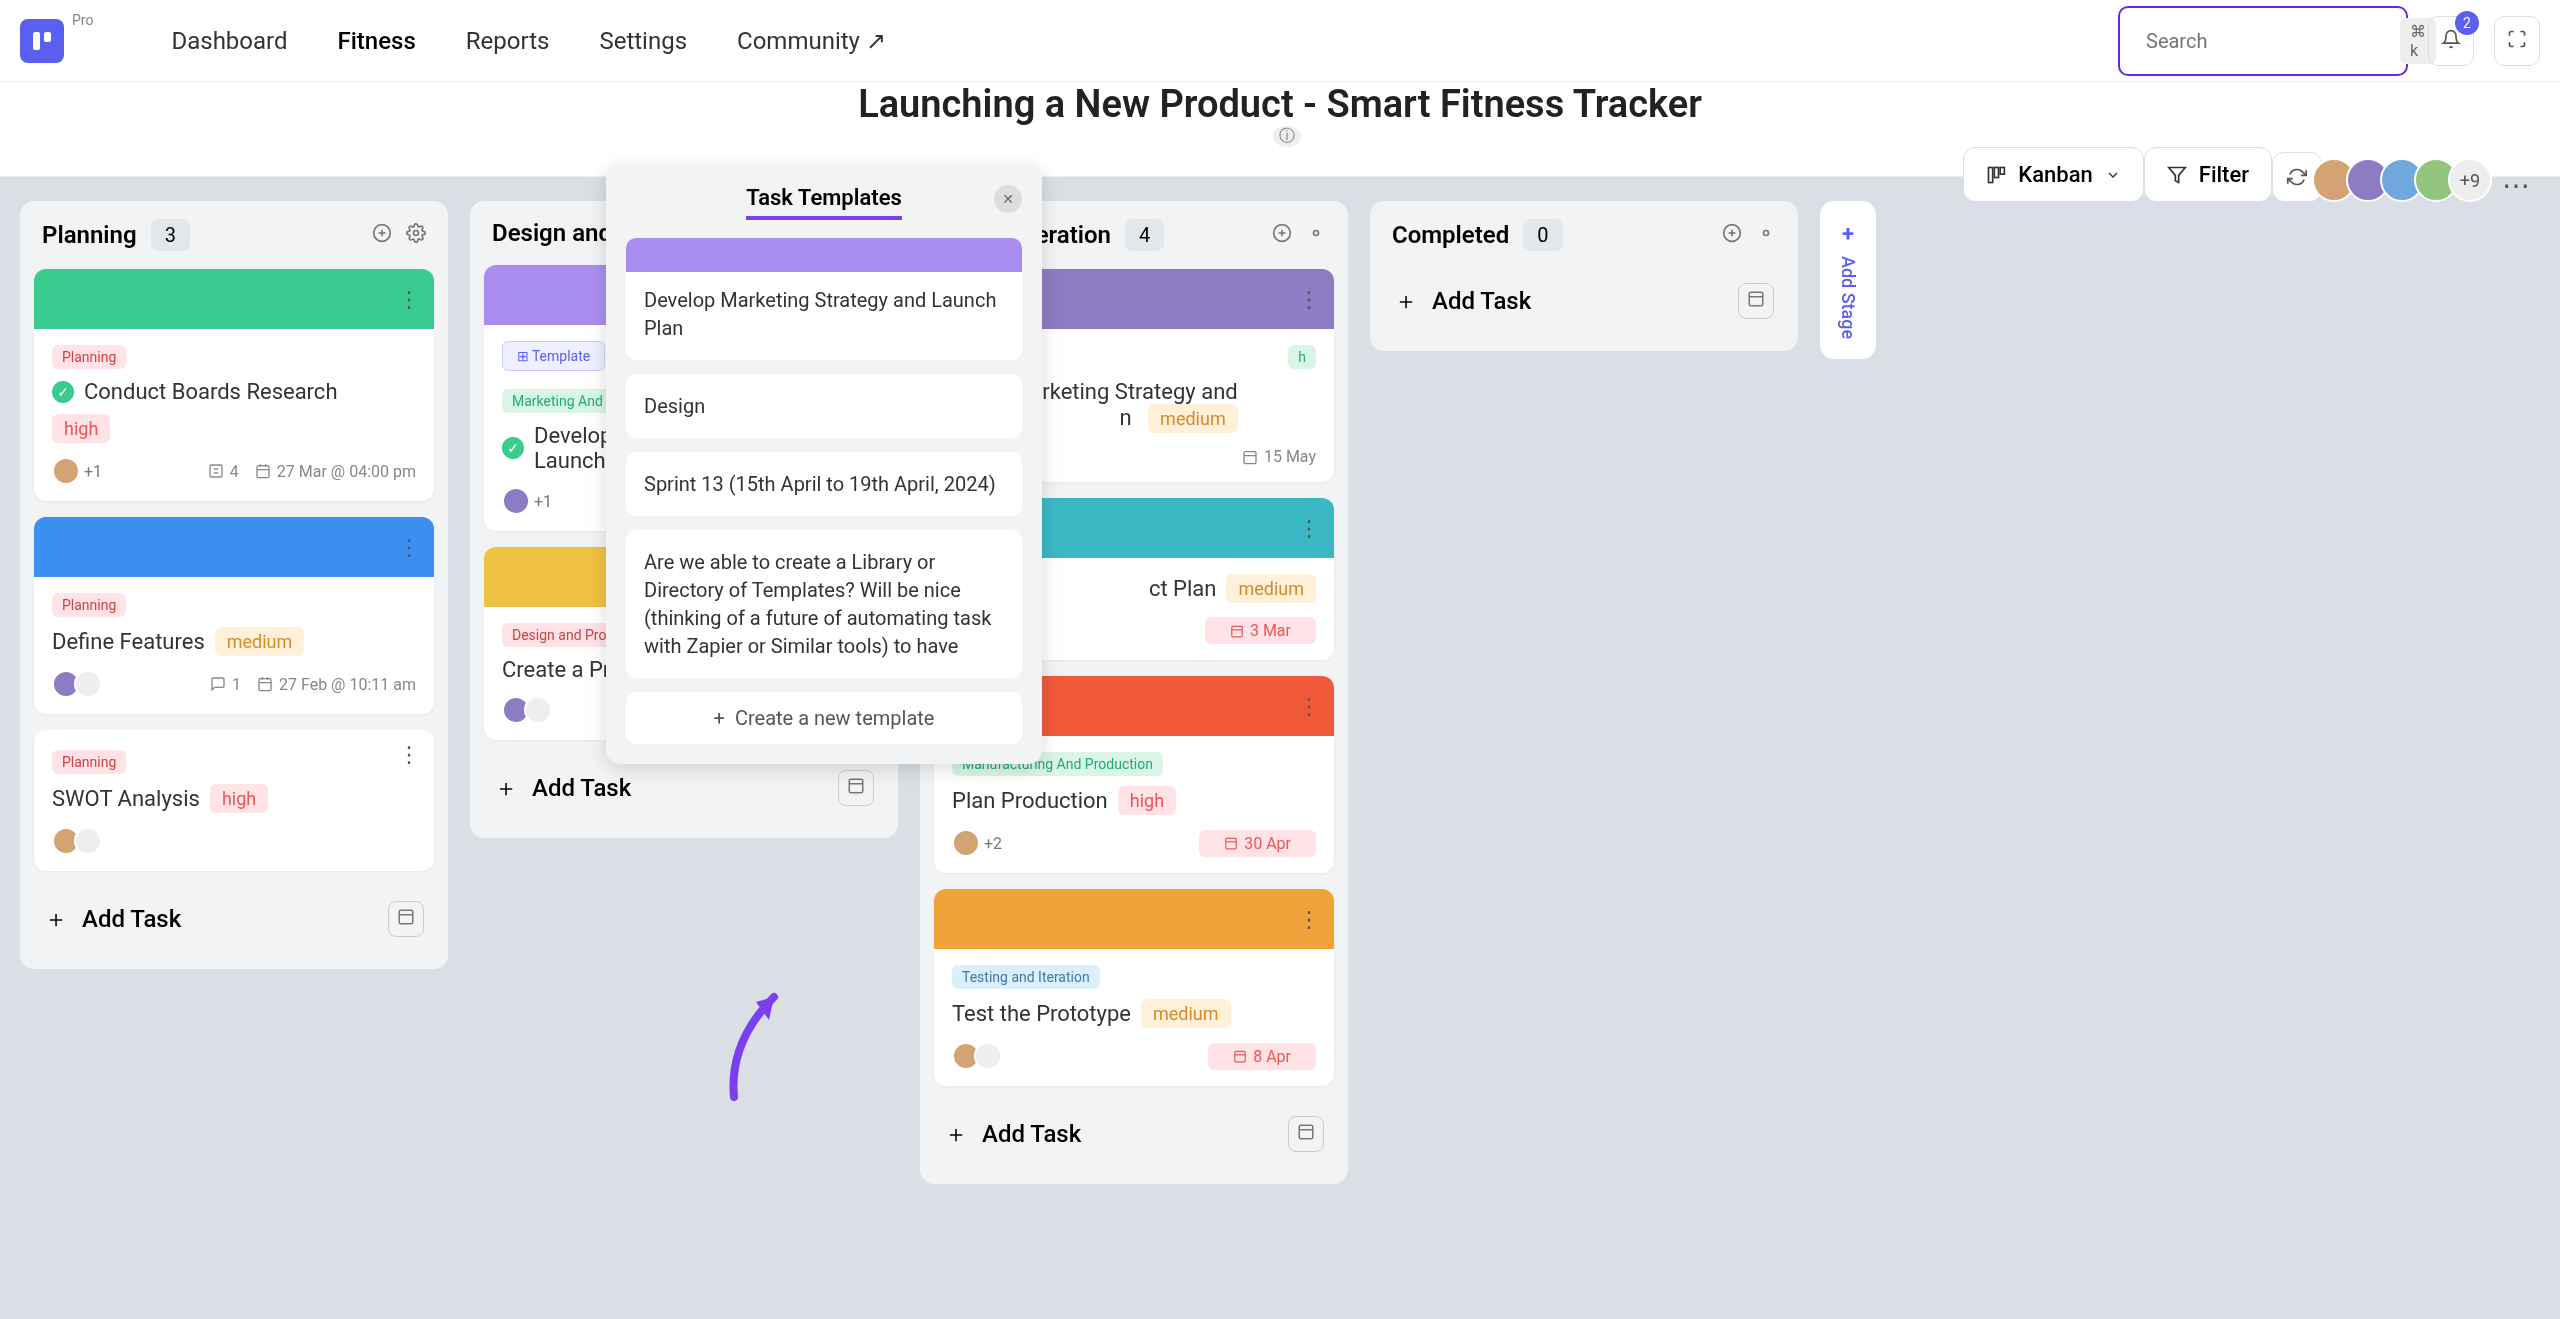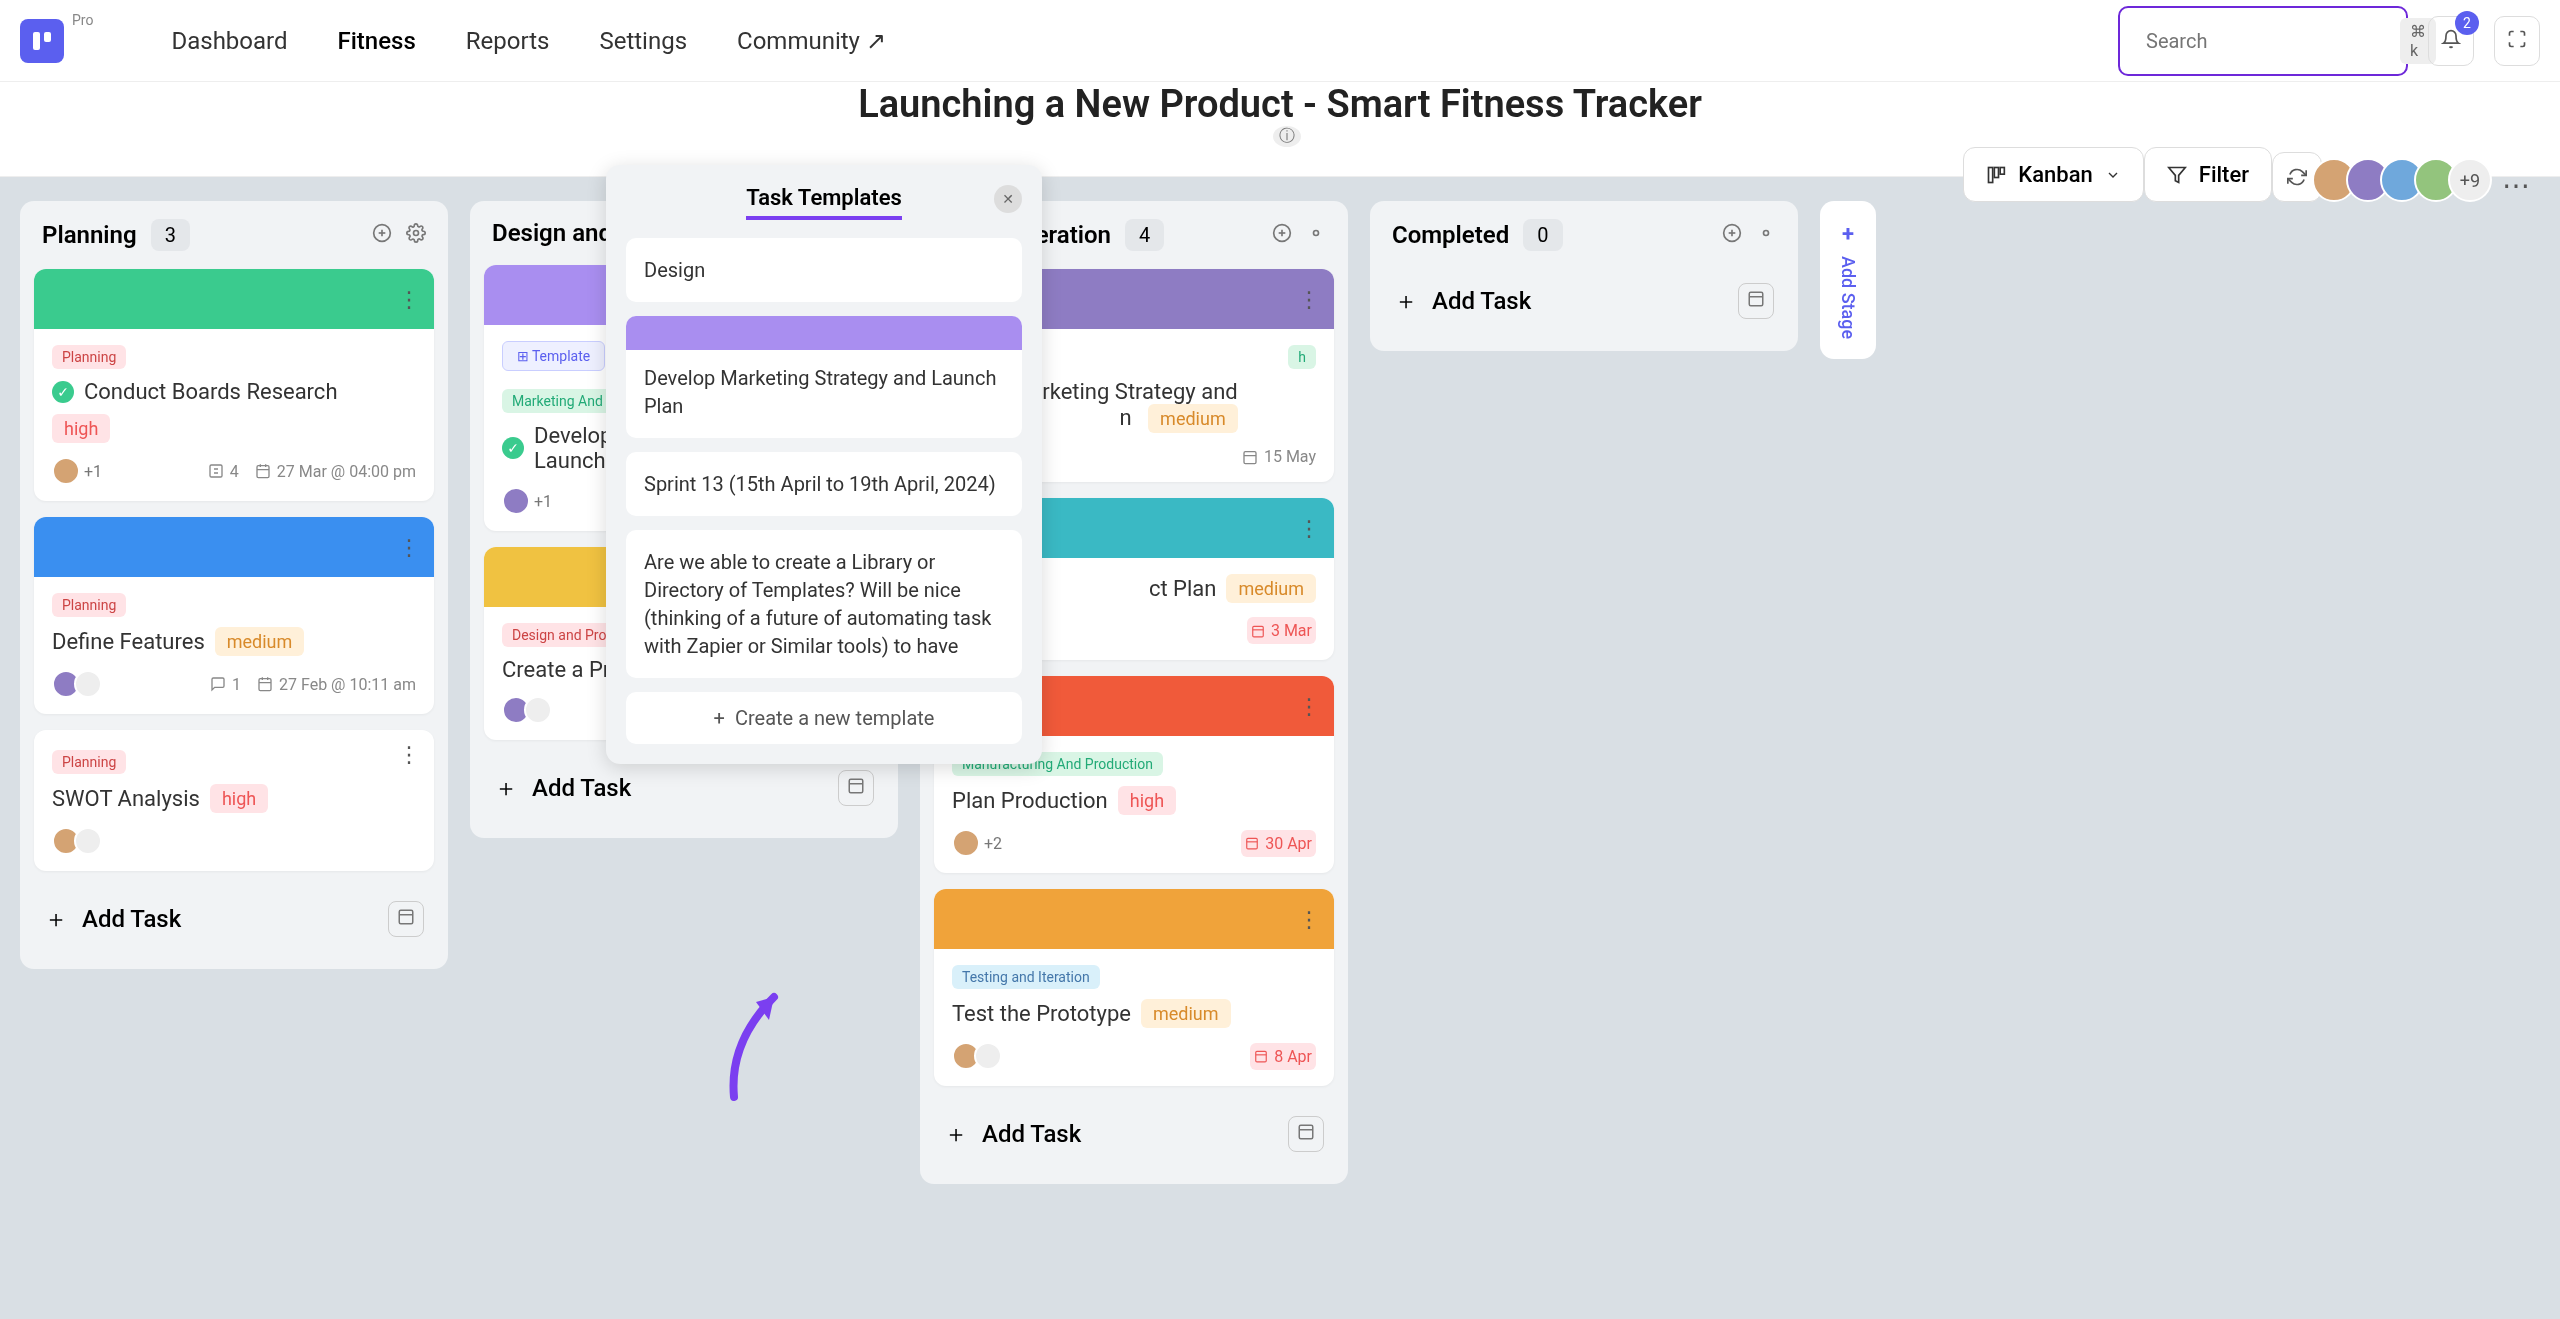--- a/index.html
+++ b/index.html
@@ -68,21 +68,21 @@
 .priority.high { background: #ffe3e6; color: #e55; }
 .priority.medium { background: #fff0d9; color: #d88a2a; }
 .card-footer { display: flex; align-items: center; justify-content: space-between; margin-top: 14px; }
 .assignees { display: flex; align-items: center; }
 .mini-avatar { width: 28px; height: 28px; border-radius: 50%; border: 2px solid #fff; margin-left: -6px; background: #ccc; }
 .mini-avatar:first-child { margin-left: 0; }
 .mini-avatar.empty { background: #eee; }
 .plus-count { font-size: 16px; color: #777; margin-left: 4px; }
 .meta { display: flex; align-items: center; gap: 16px; font-size: 16px; color: #888; }
 .meta-item { display: flex; align-items: center; gap: 6px; }
-.date-pill { background: #ffe3e6; color: #e55; padding: 4px 4px; border-radius: 6px; font-size: 16px; display: flex; align-items: center; gap: 6px; }
+.date-pill { background: #ffe3e6; color: #e55; padding: 4px 25px; border-radius: 6px; font-size: 16px; display: flex; align-items: center; gap: 6px; }
 
 .add-task { display: flex; align-items: center; justify-content: space-between; padding: 14px 10px; margin-top: 4px; }
 .add-task-left { display: flex; align-items: center; gap: 14px; font-size: 24px; font-weight: 500; cursor: pointer; }
 .add-task-icon { border: 1px solid #ccc; border-radius: 8px; padding: 6px 8px; color: #777; cursor: pointer; }
 
 .add-stage { background: #fff; border-radius: 14px; width: 56px; padding: 20px 16px; display: flex; flex-direction: column; align-items: center; gap: 10px; cursor: pointer; }
 .add-stage-plus { font-size: 22px; color: #5b5fef; font-weight: bold; }
 .add-stage-text { writing-mode: vertical-rl; font-size: 18px; color: #5b5fef; font-weight: 500; }
 
 
@@ -518,26 +518,26 @@
   <div class="add-stage">
     <span class="add-stage-plus">+</span>
     <span class="add-stage-text">Add Stage</span>
   </div>
 
   <div class="popover">
     <div class="popover-header">
       <span class="popover-title">Task Templates</span>
       <span class="popover-close">✕</span>
     </div>
-    <div class="template-item noStrip">
-      <div class="template-text" style="padding:0">Design</div>
-    </div>
     <div class="template-item first">
       <div class="template-strip"></div>
       <div class="template-text">Develop Marketing Strategy and Launch Plan</div>
+    </div>
+    <div class="template-item noStrip">
+      <div class="template-text" style="padding:0">Design</div>
     </div>
     <div class="template-item noStrip">
       <div class="template-text" style="padding:0">Sprint 13 (15th April to 19th April, 2024)</div>
     </div>
     <div class="template-item noStrip">
       <div class="template-text" style="padding:0">Are we able to create a Library or Directory of Templates? Will be nice (thinking of a future of automating task with Zapier or Similar tools) to have</div>
     </div>
     <div class="create-template-btn">
       <span>+</span>
       <span>Create a new template</span>

